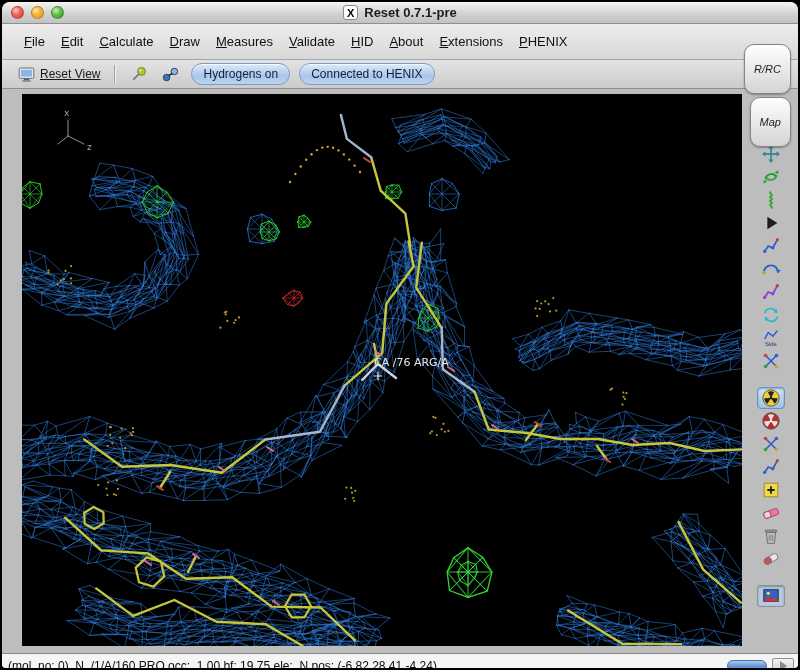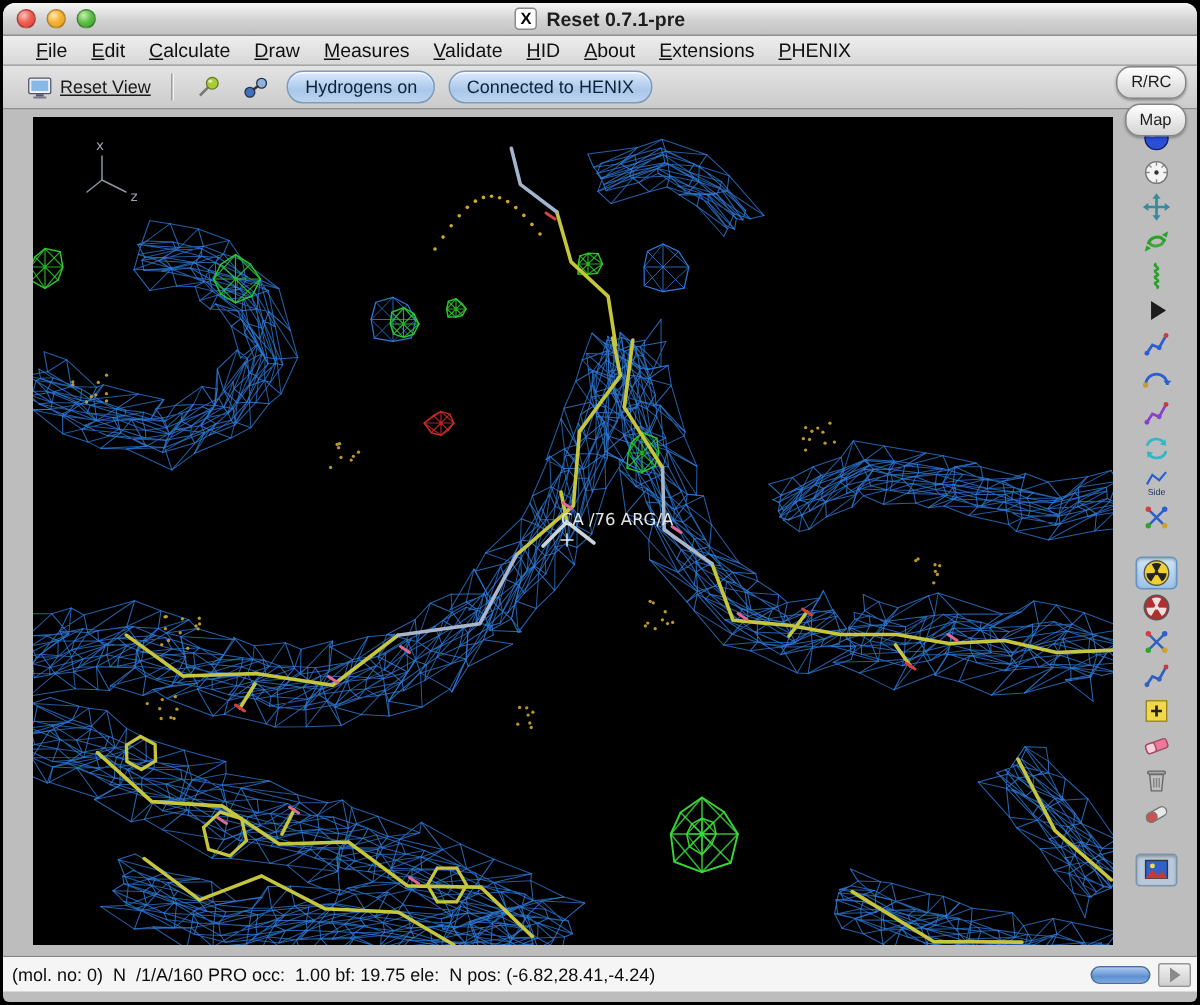--- a/index.html
+++ b/index.html
@@ -15,43 +15,43 @@
   .lights { position:absolute; left:9px; top:4px; display:flex; gap:7px; }
   .light { width:13px; height:13px; border-radius:50%; border:1px solid rgba(0,0,0,.25); }
   .light.close { background:radial-gradient(circle at 35% 30%, #ffc5bf, #ee6156 45%, #d83b30); }
   .light.min   { background:radial-gradient(circle at 35% 30%, #ffe9b0, #f5b335 45%, #dd9a20); }
   .light.zoom  { background:radial-gradient(circle at 35% 30%, #c8f0b0, #61c04a 45%, #2f9a28); }
   .title { font-size:13px; font-weight:bold; color:#1d1d1d; display:flex; align-items:center; gap:6px; }
   .x11 { width:15px; height:15px; background:#fff; border:1px solid #8a8a8a; border-radius:3px;
          font-size:11px; font-weight:bold; color:#000; display:flex; align-items:center; justify-content:center; }
 
   
-  .menubar { height:20px; background:linear-gradient(#ededed,#d8d8d8);
+  .menubar { height:36px; background:linear-gradient(#ededed,#d8d8d8);
              border-bottom:1px solid #a6a6a6; display:flex; align-items:center; padding-left:14px; }
   .menu-item { padding:0 8px; font-size:13px; color:#101010; cursor:default; }
   .menu-item u { text-decoration:underline; }
 
   
   .toolbar { height:29px; background:linear-gradient(#e3e3e3,#cbcbcb);
              border-bottom:1px solid #8d8d8d; display:flex; align-items:center;
              padding-left:10px; gap:3px; }
   .tbtn { display:flex; align-items:center; gap:4px; font-size:12px; color:#1a1a1a;
           padding:2px 5px; border-radius:4px;text-decoration:underline; }
   .ticon svg { display:block; }
   .tsep { width:1px; height:18px; background:#9f9f9f; margin:0 6px; box-shadow:1px 0 0 #f2f2f2; }
   .pill { font-size:12px; color:#0e2236; padding:3px 11px; margin:16px 3px; border-radius:11px;
           background:linear-gradient(#ddeafb,#a9c7ea 60%,#bcd4ef);
           border:1px solid #7d9bbd; box-shadow:inset 0 1px 0 rgba(255,255,255,.75); white-space:nowrap; }
 
   
   .corner-buttons { position:absolute; top:42px; right:7px; display:flex; flex-direction:column;
                     gap:3px; z-index:6; align-items:flex-end; }
-  .corner-pill { font-size:11px; color:#1d1d1d; padding:4px 9px; border-radius:10px;
+  .corner-pill { font-size:11px; color:#1d1d1d; padding:18px 9px; border-radius:10px;
                  background:linear-gradient(#ffffff,#d4d4d4); border:1px solid #858585;
-                 box-shadow:0 1px 2px rgba(0,0,0,.35); text-align:left; }
+                 box-shadow:0 1px 2px rgba(0,0,0,.35); text-align:left;font-style:italic; }
 
   
   .content { position:relative; height:564px; background:#bdbdbd; }
   .canvas-wrap { position:absolute; left:20px; top:5px; width:720px; height:552px; background:#000; }
   .canvas-wrap svg { display:block; }
   .atom-label { position:absolute; left:352px; top:262px; color:#e6e6e6; font-size:11px;
                 font-family:"DejaVu Sans",sans-serif; pointer-events:none; }
 
   
   .right-strip { position:absolute; right:0; top:0; width:55px; height:100%;

